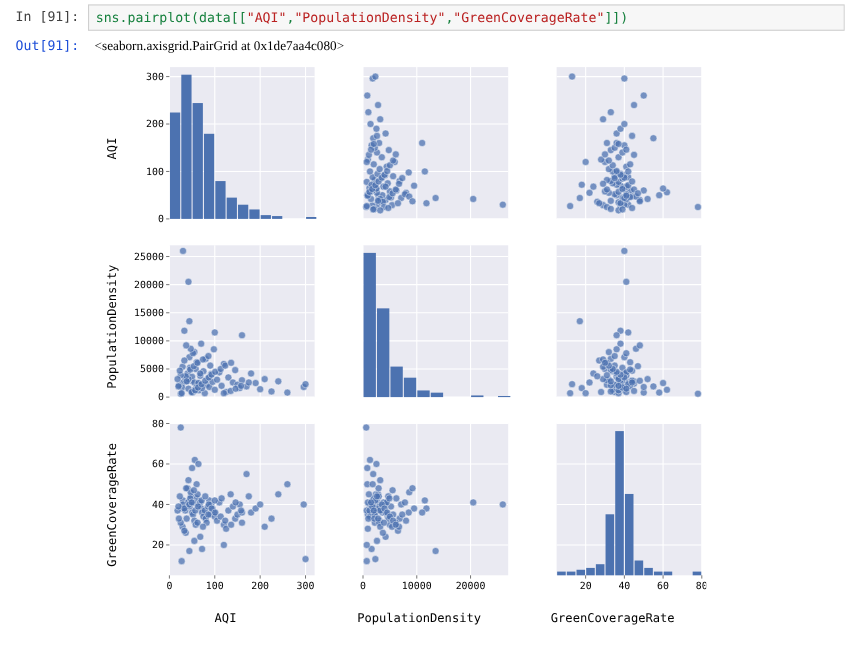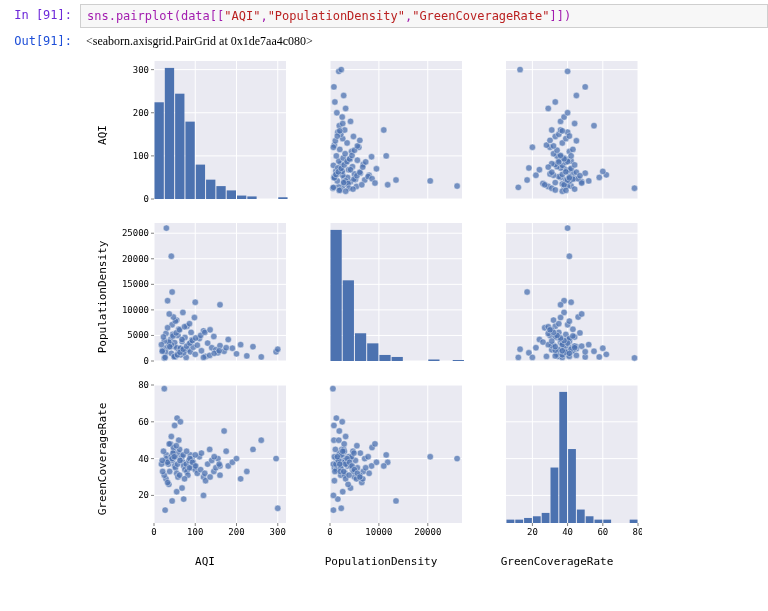--- a/index.html
+++ b/index.html
@@ -22,40 +22,40 @@
     margin-bottom: 2px;
   }
   .prompt {
     width: 80px;
     flex: 0 0 80px;
     text-align: right;
     padding: 4px 8px 0 0;
     font-family: inherit;
     box-sizing: border-box;
   }
-  .prompt.in  { color: #6d28d9; }
+  .prompt.in  { color: #404040; }
   .prompt.out { color: #1d4ed8; }
   .code-area {
     flex: 1;
     border: 1px solid #cfcfcf;
     background: #f7f7f7;
     padding: 4px 6px;
     font-family: inherit;
     white-space: pre;
     overflow: hidden;
     box-sizing: border-box;
   }
   .output-text {
     flex: 1;
     padding: 4px 6px 0 6px;
     font-family: Liberation Serif, serif;
     color: #000;
   }
   
-  .tok-plain  { color: #a21caf; }
+  .tok-plain  { color: #15803d; }
   .tok-str    { color: #ba2121; }
   
   .plot-area {
     margin-left: 90px;
     margin-top: 6px;
   }
   .pair-wrap {
     display:inline-block;
   }
   .plot-grid {

